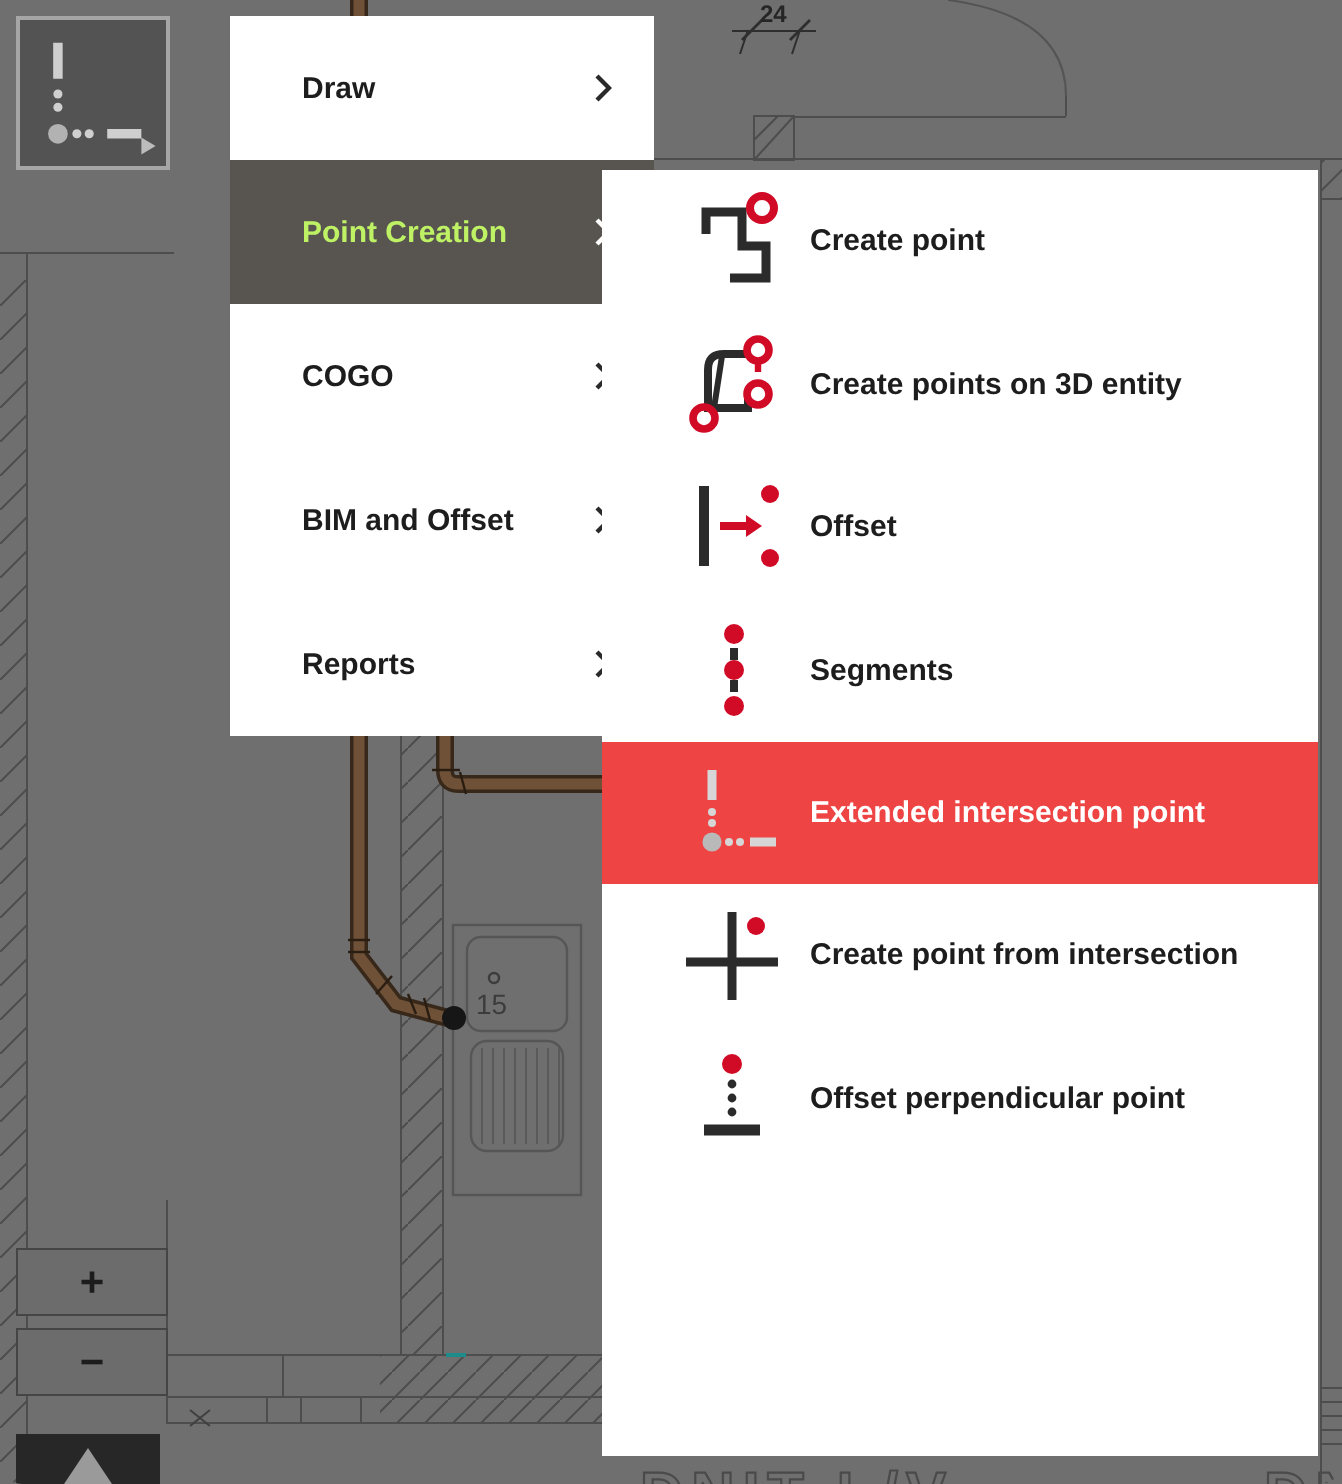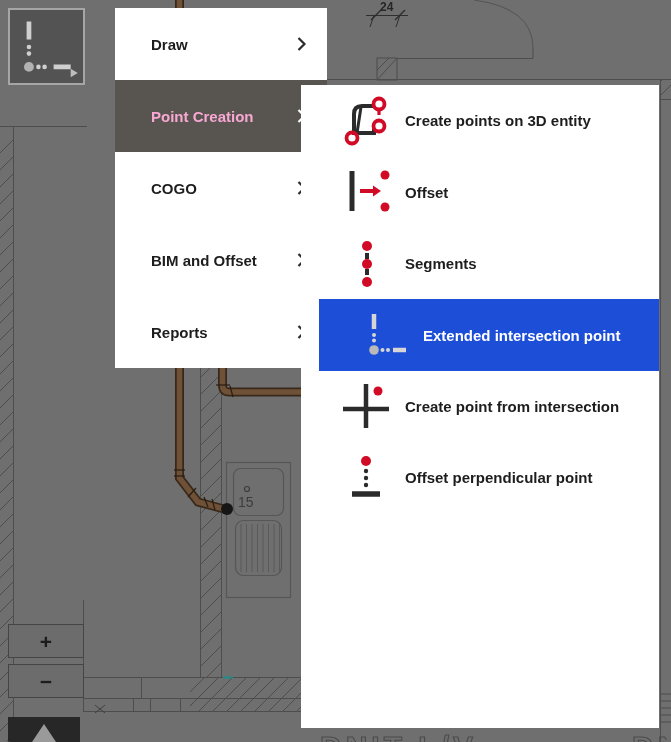--- a/index.html
+++ b/index.html
@@ -41,34 +41,34 @@
   .menu-l1{
     position:absolute;left:87px;top:8px;width:212px;height:360px;z-index:4;
     background:#ffffff;display:grid;grid-template-rows:repeat(5,1fr);margin-left:28px;
   }
   .mi{
     display:flex;align-items:center;justify-content:space-between;
     padding:0 21px 0 36px;font-size:15px;font-weight:700;color:#1d1d1d;
     cursor:pointer;
   }
   .mi .chev{color:#2a2a2a;display:flex;}
-  .mi.selected{background:#585551;color:#f9a8d4;gap:25px;}
+  .mi.selected{background:#585551;color:#bef264;gap:25px;}
   .mi.selected .chev{color:#ffffff;}
 
   .menu-l2{
     position:absolute;left:301px;top:85px;width:358px;height:643px;z-index:5;
     background:#ffffff;display:grid;grid-template-rows:repeat(9,1fr);
   }
   .smi{
     display:flex;align-items:center;padding-left:40px;
     font-size:15px;font-weight:700;color:#1d1d1d;cursor:pointer;
   }
   .smi .ic{width:52px;height:52px;flex:0 0 52px;margin-right:12px;display:flex;
     align-items:center;justify-content:center;}
-  .smi.selected{background:#1d4ed8;color:#ffffff;margin-left:18px;}
+  .smi.selected{background:#ef4444;color:#ffffff;}
 
   .lbl{white-space:nowrap;}
 </style>
 </head>
 <body>
 
 <div class="stage">
 
   <svg class="cad-bg" width="671" height="742" viewBox="0 0 671 742">
     <defs>
@@ -240,20 +240,29 @@
       <span class="chev">
         <svg width="9" height="14" viewBox="0 0 9 14">
             <path d="M1.5 1 L7.5 7 L1.5 13" fill="none" stroke="currentColor" stroke-width="2.2"></path>
           </svg>
       </span>
     </div>
   </nav>
 
   <nav class="menu-l2">
 
+    <div class="smi">
+      <span class="ic">
+        <svg width="52" height="52" viewBox="0 0 52 52">
+          <path d="M12 22 V11 H30 V28 H42 V44 H24" fill="none" stroke="#2b2b2b" stroke-width="4.5"></path>
+          <circle cx="40" cy="9" r="6" fill="none" stroke="#d10a26" stroke-width="4"></circle>
+        </svg>
+      </span>
+      <span class="lbl">Create point</span>
+    </div>
 
     <div class="smi">
       <span class="ic">
         <svg width="52" height="52" viewBox="0 0 52 52">
           <path d="M34 11 H21 C15 11 13 14 13 19 V38 H33 V33" fill="none" stroke="#2b2b2b" stroke-width="4"></path>
           <path d="M20 12 L16 38" fill="none" stroke="#2b2b2b" stroke-width="3"></path>
           <line x1="38" y1="15" x2="38" y2="25" stroke="#d10a26" stroke-width="3.2" stroke-dasharray="5 4"></line>
           <circle cx="38" cy="9" r="5.5" fill="none" stroke="#d10a26" stroke-width="3.8"></circle>
           <circle cx="38" cy="31" r="5.5" fill="none" stroke="#d10a26" stroke-width="3.8"></circle>
           <circle cx="11" cy="43" r="5.5" fill="none" stroke="#d10a26" stroke-width="3.8"></circle>

